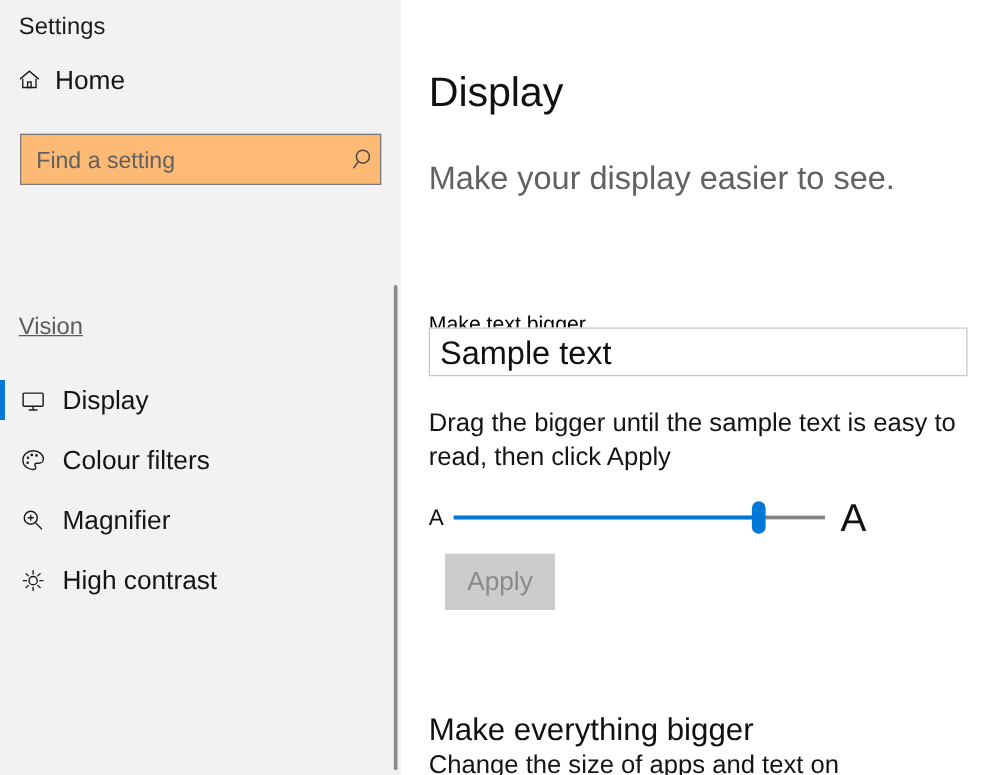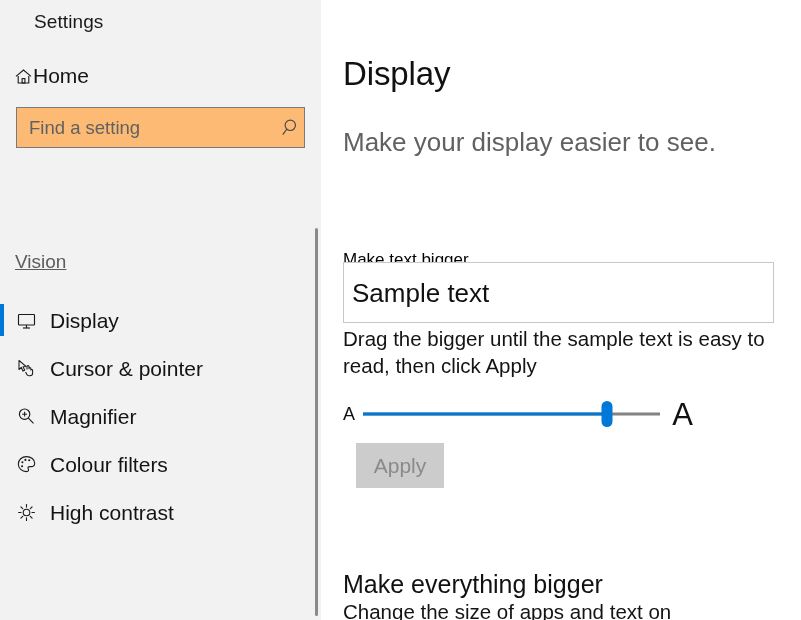--- a/index.html
+++ b/index.html
@@ -39,29 +39,28 @@
     background: #8a8a8a;
     border-radius: 2px;
   }
 
   .app-title {
     position: absolute;
     left: 15px; top: 11px;
     font-size: 19px;
     color: #1a1a1a;
     letter-spacing: 0.1px;
-    margin-left: 19px;
   }
 
   .home-row {
     position: absolute;
     left: 14px; top: 54px;
     display: flex;
-    align-items: flex-end;
-    gap: 0;
+    align-items: flex-start;
+    gap: 11px;
     height: 32px;
   }
   .home-icon { width: 19px; height: 19px; display: block; }
   .home-label {
     font-size: 21px;
     color: #141414;
     line-height: 1;
   }
 
   .search-wrap {
@@ -188,21 +187,21 @@
     left: 22px; top: 206px;
     font-size: 17px;
     color: #000000;
     margin-top: 44px;
   }
 
   .sample-box {
     position: absolute;
     left: 22px; top: 262px;
     width: 431px;
-    height: 61px;
+    height: 39px;
     background: #ffffff;
     border: 1px solid #c8c8c8;
     display: flex;
     align-items: center;
     padding-left: 8px;
     text-align: right;
   }
   .sample-text {
     font-size: 26px;
     color: #111111;
@@ -348,62 +347,49 @@
         <span class="nav-icon">
           <svg width="21" height="21" viewBox="0 0 21 21">
             <rect x="2.5" y="4.5" width="16" height="10.5" rx="0.8" fill="none" stroke="#1a1a1a" stroke-width="1.15"></rect>
             <line x1="7" y1="18" x2="14" y2="18" stroke="#1a1a1a" stroke-width="1.15"></line>
             <line x1="10.5" y1="15" x2="10.5" y2="18" stroke="#1a1a1a" stroke-width="1.15"></line>
           </svg>
         </span>
         <span class="nav-label">Display</span>
       </div>
 
-      <div class="nav-item">
-
-        <span class="nav-icon">
-          <svg width="21" height="21" viewBox="0 0 21 21">
-            <path d="M3 2.5 L3 11.5 L5.3 9.4 L6.9 13 L8.7 12.2 L7.1 8.7 L10 8.4 Z" fill="none" stroke="#1a1a1a" stroke-width="1.05" stroke-linejoin="round"></path>
-            <path d="M11 11.5 L11 8.6 Q11 7.6 12 7.6 Q13 7.6 13 8.6 L13 10.6
-                     Q13 9.8 14 9.8 Q14.9 9.8 14.9 10.7 L14.9 12.1
-                     Q14.9 11.4 15.8 11.4 Q16.6 11.4 16.6 12.3 L16.6 15
-                     Q16.6 17.8 14 17.8 L13 17.8 Q11.4 17.8 10.7 16.3 L9.6 14" fill="none" stroke="#1a1a1a" stroke-width="1.05" stroke-linejoin="round"></path>
-          </svg>
-        </span>
-        <span class="nav-label">Cursor &amp; pointer</span>
-      </div>
-
-      <div class="nav-item">
-
-        <span class="nav-icon">
-          <svg width="21" height="21" viewBox="0 0 21 21">
-            <circle cx="8.6" cy="8.2" r="5.2" fill="none" stroke="#1a1a1a" stroke-width="1.15"></circle>
-            <line x1="12.4" y1="12.1" x2="17.5" y2="17.4" stroke="#1a1a1a" stroke-width="1.15"></line>
-            <line x1="6.2" y1="8.2" x2="11" y2="8.2" stroke="#1a1a1a" stroke-width="1.05"></line>
-            <line x1="8.6" y1="5.8" x2="8.6" y2="10.6" stroke="#1a1a1a" stroke-width="1.05"></line>
-          </svg>
-        </span>
-        <span class="nav-label">Magnifier</span>
-      </div>
 
       <div class="nav-item">
 
         <span class="nav-icon">
           <svg width="21" height="21" viewBox="0 0 21 21">
             <path d="M10.5 2.6 C5.8 2.6 2.3 5.9 2.3 10.1 C2.3 14.3 5.8 17.6 10.5 17.6
                      C11.9 17.6 12.6 16.9 12.6 16 C12.6 15.1 11.9 14.6 11.9 13.9
                      C11.9 13.1 12.6 12.6 13.5 12.6 L15 12.6 C17 12.6 18.7 11.2 18.7 9.2
                      C18.7 5.5 15 2.6 10.5 2.6 Z" fill="none" stroke="#1a1a1a" stroke-width="1.1"></path>
             <circle cx="6.4" cy="8.2" r="1.05" fill="#1a1a1a"></circle>
             <circle cx="9.4" cy="5.9" r="1.05" fill="#1a1a1a"></circle>
             <circle cx="13.2" cy="6.3" r="1.05" fill="#1a1a1a"></circle>
             <circle cx="6.1" cy="12.2" r="1.05" fill="#1a1a1a"></circle>
           </svg>
         </span>
         <span class="nav-label">Colour filters</span>
+      </div>
+
+      <div class="nav-item">
+
+        <span class="nav-icon">
+          <svg width="21" height="21" viewBox="0 0 21 21">
+            <circle cx="8.6" cy="8.2" r="5.2" fill="none" stroke="#1a1a1a" stroke-width="1.15"></circle>
+            <line x1="12.4" y1="12.1" x2="17.5" y2="17.4" stroke="#1a1a1a" stroke-width="1.15"></line>
+            <line x1="6.2" y1="8.2" x2="11" y2="8.2" stroke="#1a1a1a" stroke-width="1.05"></line>
+            <line x1="8.6" y1="5.8" x2="8.6" y2="10.6" stroke="#1a1a1a" stroke-width="1.05"></line>
+          </svg>
+        </span>
+        <span class="nav-label">Magnifier</span>
       </div>
 
       <div class="nav-item">
 
         <span class="nav-icon">
           <svg width="21" height="21" viewBox="0 0 21 21">
             <circle cx="10.5" cy="10.5" r="3.3" fill="none" stroke="#1a1a1a" stroke-width="1.1"></circle>
             <g stroke="#1a1a1a" stroke-width="1.1" stroke-linecap="round">
               <line x1="10.5" y1="2.6" x2="10.5" y2="5.1"></line>
               <line x1="10.5" y1="15.9" x2="10.5" y2="18.4"></line>

